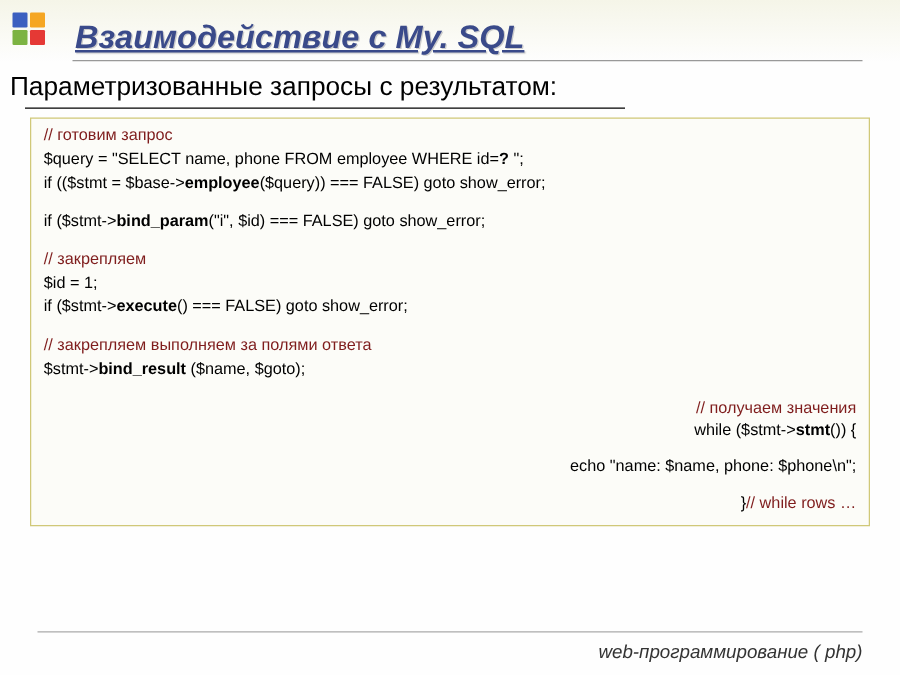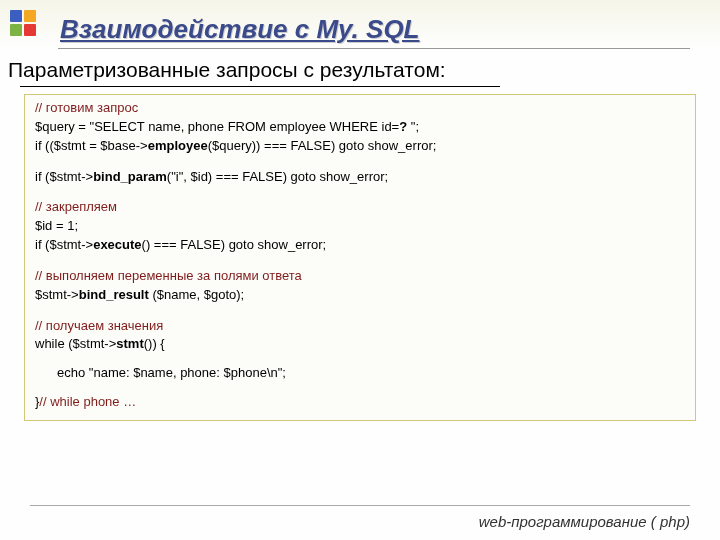--- a/index.html
+++ b/index.html
@@ -67,21 +67,21 @@
       border: 1px solid #d0c878;
       background: #fcfcf8;
       padding: 4px 10px 8px 10px;
       font-family: Arial, sans-serif;
       font-size: 13px;
       line-height: 1.45;
       color: #000;
     }
     .comment { color: #7f1d1d; }
     .block { margin-bottom: 12px; }
-    .block:last-child { margin-bottom: 0; }
+    .block:last-child { margin-bottom: 0; text-align: right; }
     .indent { padding-left: 22px; }
     .footer {
       position: absolute;
       bottom: 10px;
       right: 30px;
       font-size: 15px;
       font-style: italic;
       color: #333;
       margin-left: 34px;
     }
@@ -126,29 +126,29 @@
     <div><span>if ($stmt-&gt;</span><b>bind_param</b><span>("i", $id) === FALSE) goto show_error;</span></div>
   </div>
 
   <div class="block">
     <div><span class="comment">// закрепляем</span></div>
     <div>$id = 1;</div>
     <div><span>if ($stmt-&gt;</span><b>execute</b><span>() === FALSE) goto show_error;</span></div>
   </div>
 
   <div class="block">
-    <div><span class="comment">// выполняем переменные за полями ответа</span></div>
+    <div><span class="comment">// закрепляем выполняем за полями ответа</span></div>
     <div><span>$stmt-&gt;</span><b>bind_result</b><span> ($name, $goto);</span></div>
   </div>
 
   <div class="block">
     <div><span class="comment">// получаем значения</span></div>
     <div><span>while ($stmt-&gt;</span><b>stmt</b><span>()) {</span></div>
     <div style="height:10px"></div>
     <div class="indent">echo "name: $name, phone: $phone\n";</div>
     <div style="height:10px"></div>
-    <div><span>}</span><span class="comment">// while phone …</span></div>
+    <div><span>}</span><span class="comment">// while rows …</span></div>
   </div>
 
 </div>
 
 <div class="footer-line"></div>
 <div class="footer">web-программирование ( php)</div>
 
 </body></html>

